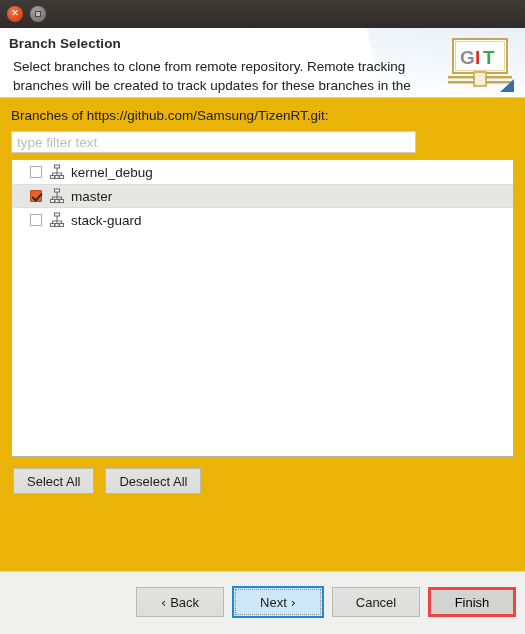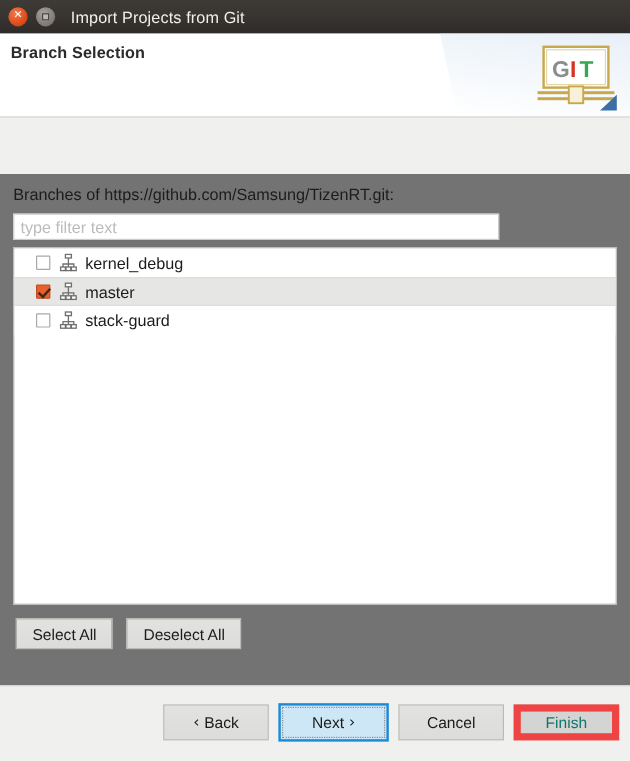--- a/index.html
+++ b/index.html
@@ -108,23 +108,22 @@
     position: absolute;
     right: 9px; top: 8px;
     width: 72px; height: 58px;
   }
 
   
   .body {
     position: absolute;
     left: 0; top: 98px;
     width: 525px; height: 473px;
-    background: #737373;
-    box-sizing: border-box;
-    margin-top: 47px;
+    background: #eab308;
+    box-sizing: border-box;
   }
   .branches-label {
     position: absolute;
     left: 11px; top: 10px;
     font-size: 13.5px;
     color: #1c1c1c;
     white-space: nowrap;
   }
   .filter-input {
     position: absolute;
@@ -250,47 +249,47 @@
     width: 92px;
     height: 32px;
   }
   .btn-nav.primary .focus-ring {
     position: absolute;
     left: 1px; top: 1px; right: 1px; bottom: 1px;
     border: 1px dotted #8b8b8b;
     pointer-events: none;
   }
   .btn-nav.disabled {
-    color: #0f766e;
+    color: #000000;
     background: #d4d4d2;
-    border: 6px solid #ef4444;
+    border: 3px solid #ef4444;
   }
   .chev {
     font-family: "DejaVu Sans", sans-serif;
     font-size: 13px;
     line-height: 1;
     display: inline-block;
   }
 </style>
 </head>
 <body>
 
 <div class="window">
 
   <div class="titlebar">
     <div class="win-btn win-close">✕</div>
     <div class="win-btn win-max">
         <span class="sq"></span>
       </div>
-    <div class="title-text">Import Projects from Git</div>
   </div>
 
   <div class="header">
     <div class="header-sheen"></div>
     <div class="header-title">Branch Selection</div>
+    <div class="header-desc">Select branches to clone from remote repository. Remote tracking branches will be created to track updates for these branches in the</div>
 
     <svg class="git-logo" viewBox="0 0 72 58">
       <rect x="9" y="3" width="54" height="34" fill="#ffffff" stroke="#c9a84c" stroke-width="2"></rect>
       <rect x="11.5" y="5.5" width="49" height="29" fill="none" stroke="#e3d6a8" stroke-width="1"></rect>
       <text x="16" y="28" font-family="Liberation Sans, sans-serif" font-size="19" font-weight="bold" fill="#8c8c8c">G</text>
       <text x="31" y="28" font-family="Liberation Sans, sans-serif" font-size="19" font-weight="bold" fill="#d93025">I</text>
       <text x="39" y="28" font-family="Liberation Sans, sans-serif" font-size="19" font-weight="bold" fill="#34a853">T</text>
       <rect x="4" y="40" width="64" height="2.5" fill="#c9a84c"></rect>
       <rect x="4" y="45" width="64" height="2.5" fill="#c9a84c"></rect>
       <rect x="30" y="36" width="12" height="14" fill="#f7f1dc" stroke="#c9a84c" stroke-width="1.6"></rect>

